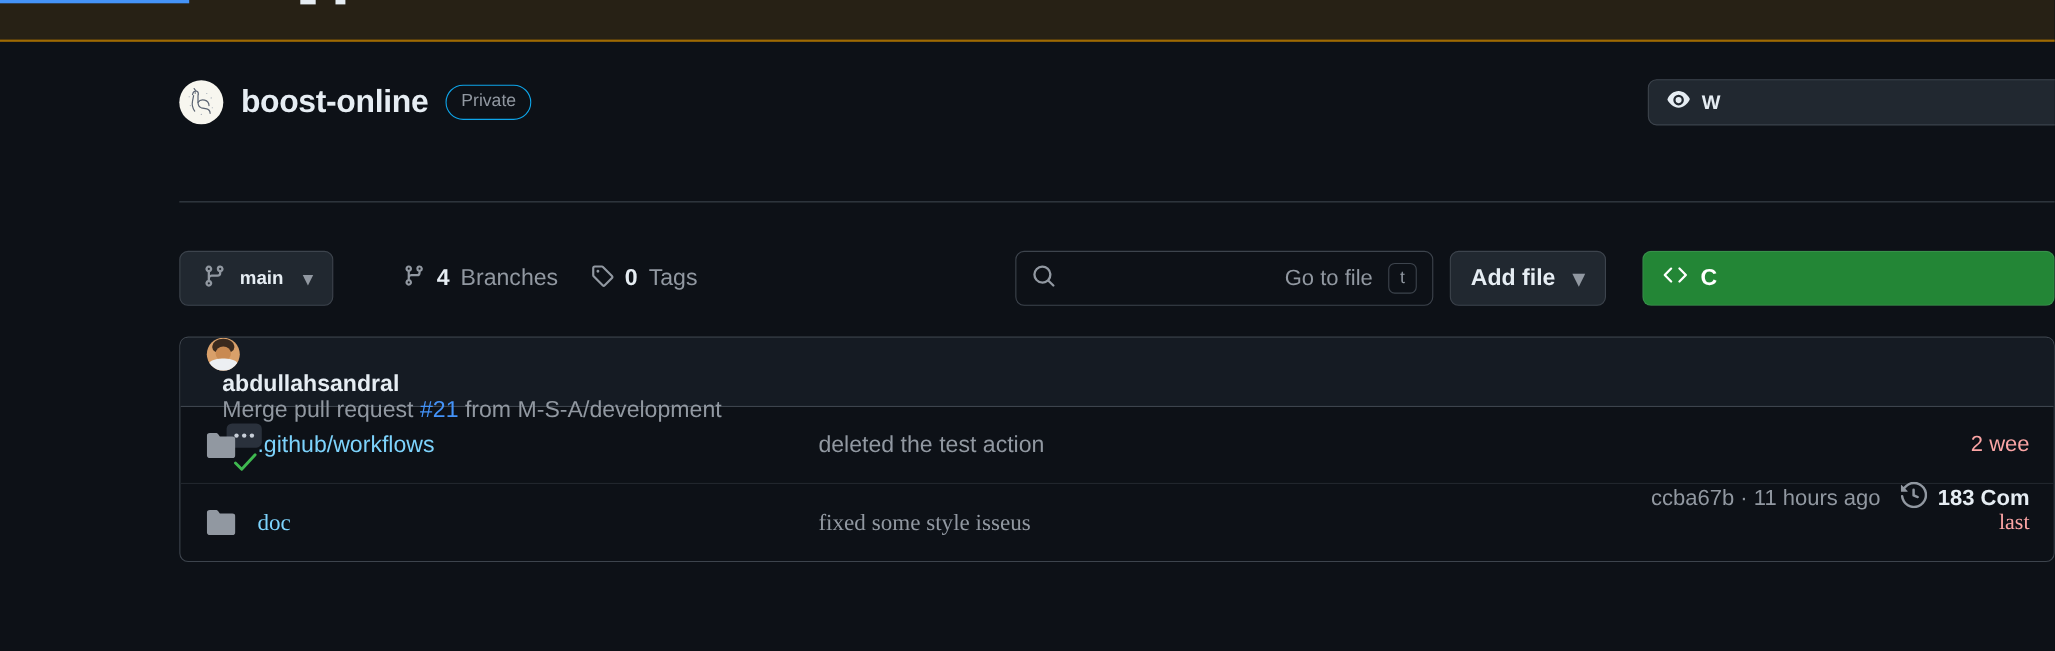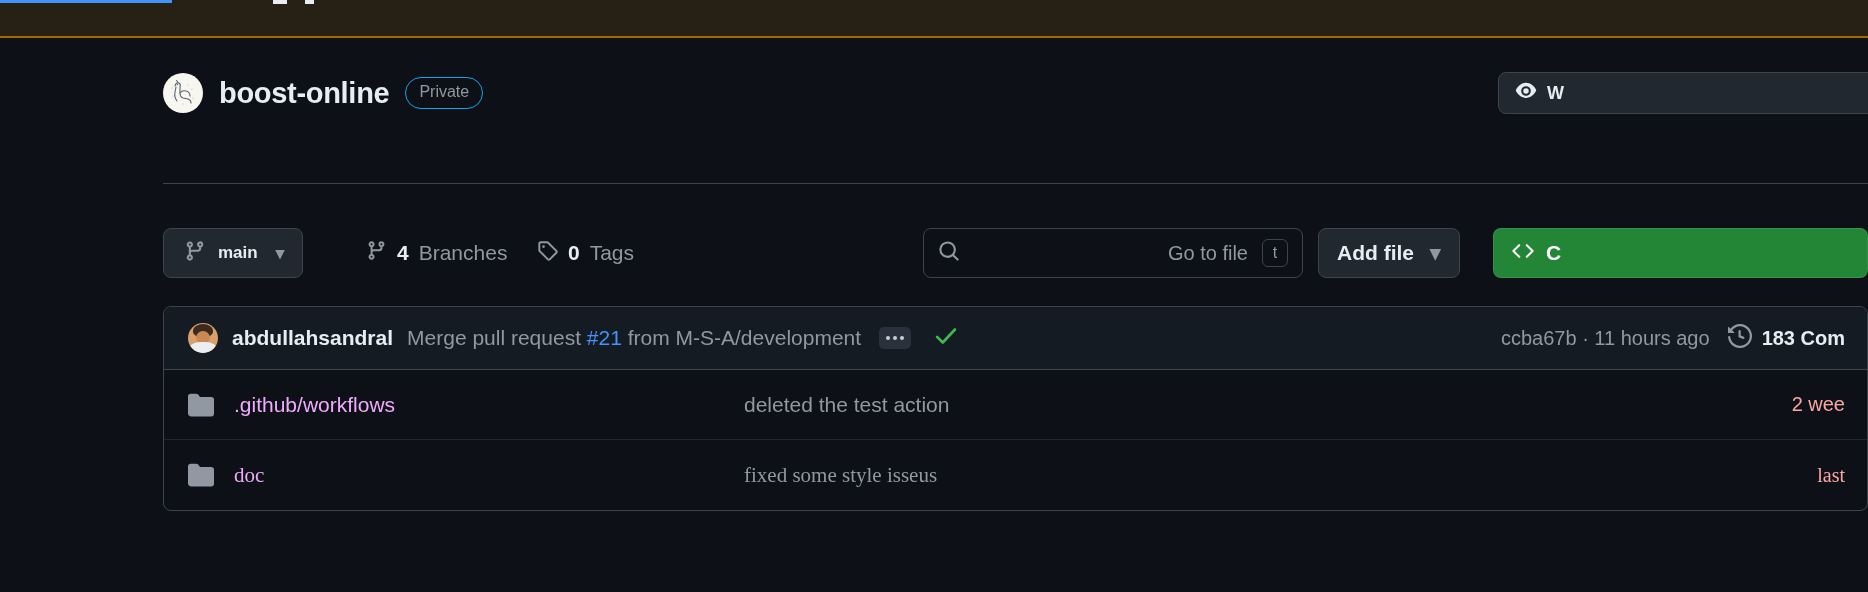--- a/index.html
+++ b/index.html
@@ -242,25 +242,26 @@
     left: 163px;
     width: 1705px;
     border: 1px solid #3d444d;
     border-radius: 8px;
     overflow: hidden;
     background: #0d1117;
   }
 
   .commit-row {
     display: flex;
-    align-items: center;
+    align-items: flex-start;
     height: 63px;
     background: #151b23;
     padding: 0 22px 0 24px;
     border-bottom: 1px solid #3d444d;
+    flex-direction: column;
   }
   .commit-avatar {
     width: 30px; height: 30px;
     border-radius: 50%;
     flex: none;
     background: #d9a06a;
     overflow: hidden;
     position: relative;
   }
   .commit-avatar .hair {
@@ -349,21 +350,21 @@
     align-items: center;
     height: 70px;
     padding: 0 22px 0 24px;
     border-bottom: 1px solid #21262d;
   }
   .file-row:last-child { border-bottom: none; font-family: Liberation Serif, serif; }
   .file-icon { color: #9198a1; flex: none; display: flex; }
   .file-name {
     margin-left: 20px;
     font-size: 21px;
-    color: #f0abfc;
+    color: #7dd3fc;
     white-space: nowrap;
     width: 510px;
   }
   .file-msg {
     font-size: 21px;
     color: #9198a1;
     white-space: nowrap;
     flex: 1;
   }
   .file-age {

